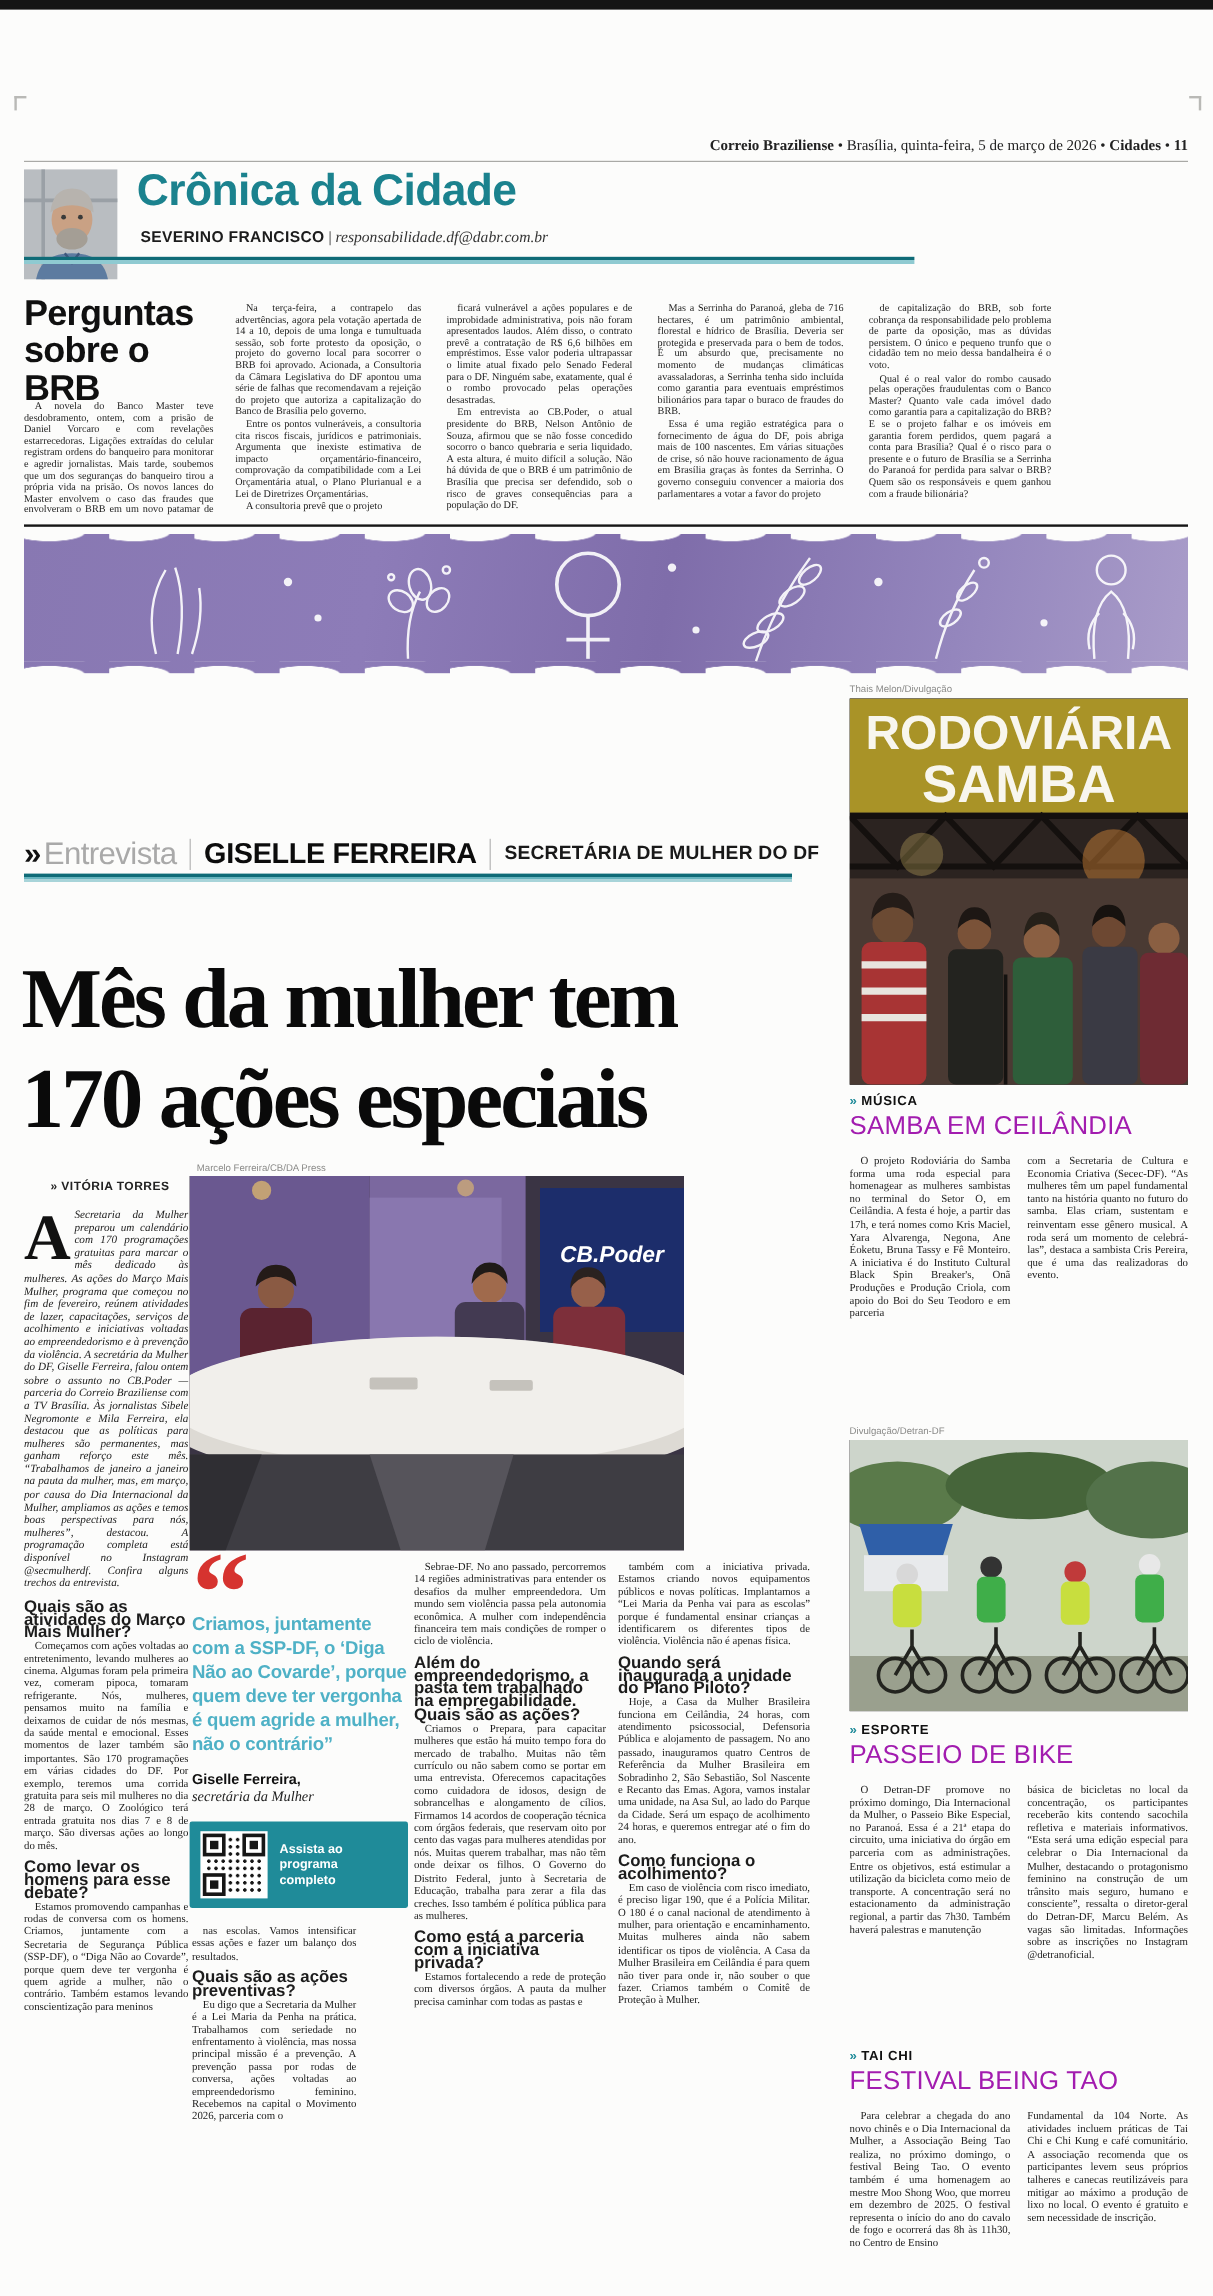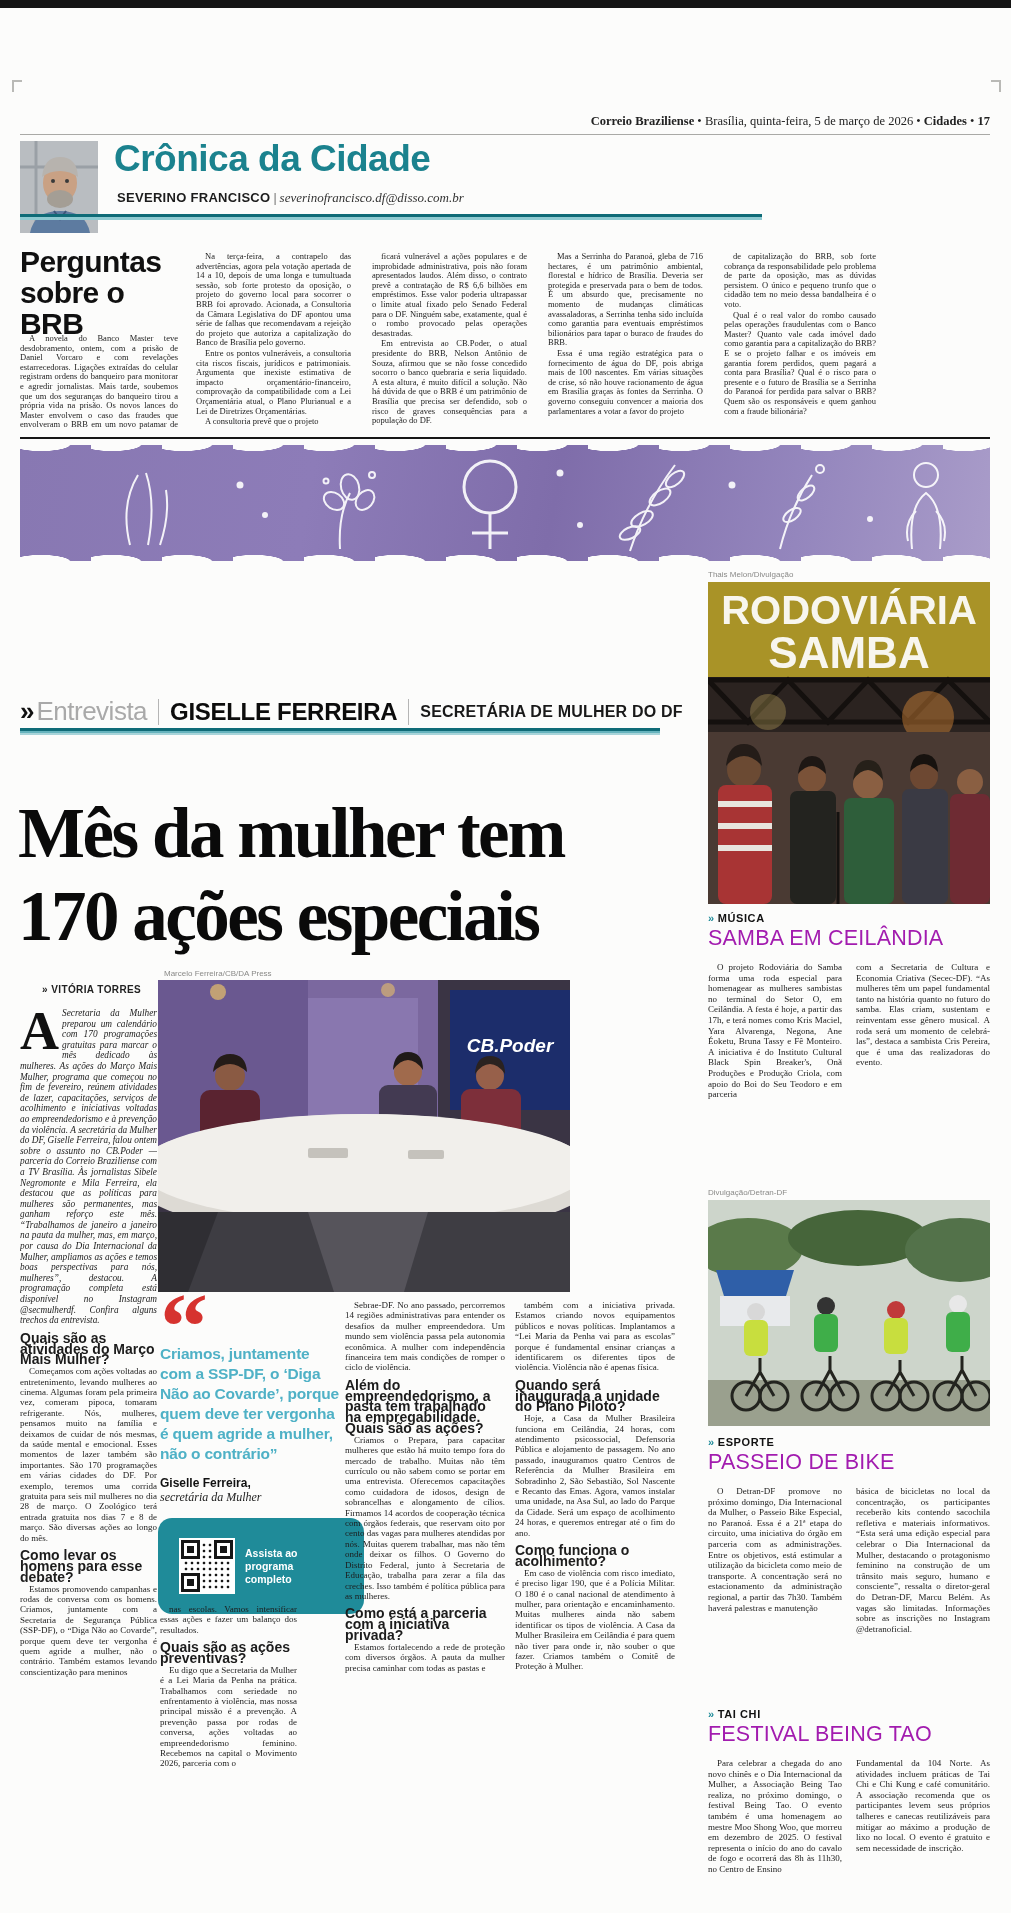--- a/index.html
+++ b/index.html
@@ -90,22 +90,22 @@
   .pq { left:160px; top:1292px; width:180px; }
   .pq-marks { font-family:"Liberation Serif",serif; font-weight:bold; color:#d6332f;
     font-size:96px; line-height:70px; height:52px; overflow:hidden; letter-spacing:-6px; }
   .pq-text { font-family:"Liberation Sans",sans-serif; font-weight:bold; font-size:15.5px;
     line-height:20px; color:#4fb1c6; letter-spacing:-0.2px; }
   .pq-name { margin-top:12px; font-family:"Liberation Sans",sans-serif; font-weight:bold;
     font-size:12px; color:#111; }
   .pq-role { font-style:italic; font-size:12px; color:#222; }
 
   
-  .qrpanel { left:158px; top:1518px; width:182px; height:72px; background:#1f8b99; border-radius:14px;
-    display:flex; align-items:center; padding:12px; }
+  .qrpanel { left:158px; top:1518px; width:182px; height:72px; background:#1f8b99; border-radius:2px;
+    display:flex; align-items:center; padding:0; }
   .qr { width:56px; height:56px; background:#fff; margin-left:9px; position:relative; flex:0 0 auto; }
   .qr .dots { position:absolute; inset:4px;
     background-image:radial-gradient(#161616 34%, rgba(0,0,0,0) 38%);
     background-size:6px 6px; }
   .qr .qf { position:absolute; width:13px; height:13px; border:3px solid #161616; background:#fff; }
   .qr .qf::after { content:""; position:absolute; left:3px; top:3px; width:7px; height:7px; background:#161616; }
   .qf.tl { left:2px; top:2px; } .qf.tr { right:2px; top:2px; } .qf.bl { left:2px; bottom:2px; }
   .qrlabel { color:#fff; font-family:"Liberation Sans",sans-serif; font-weight:bold; font-size:10.5px;
     line-height:13px; margin-left:10px; width:92px; }
 
@@ -129,21 +129,21 @@
   <div class="abs cropmark" style="left:12px; top:80px;"></div>
   <div class="abs cropmark" style="left:991px; top:80px; transform:scaleX(-1);"></div>
 
   <div class="abs pagehead">
     <span class="mast">Correio Braziliense</span>
     <span>•</span>
     <span>Brasília, quinta-feira, 5 de março de 2026</span>
     <span>•</span>
     <b>Cidades</b>
     <span>•</span>
-    <b>17</b>
+    <b>11</b>
   </div>
   <div class="abs pagehead-rule"></div>
 
   <div class="abs headshot">
     <svg width="78" height="92" viewBox="0 0 78 92">
       <rect width="78" height="92" fill="#b9bdc1"></rect>
       <rect x="0" y="0" width="78" height="92" fill="none"></rect>
       <line x1="16" y1="0" x2="16" y2="92" stroke="#9aa0a6" stroke-width="3"></line>
       <line x1="0" y1="26" x2="78" y2="26" stroke="#9aa0a6" stroke-width="3"></line>
       <ellipse cx="40" cy="42" rx="17" ry="20" fill="#c9a184"></ellipse>
@@ -152,21 +152,21 @@
       <circle cx="33" cy="40" r="2" fill="#3a3a3a"></circle>
       <circle cx="47" cy="40" r="2" fill="#3a3a3a"></circle>
       <path d="M10 92 Q14 70 40 70 Q66 70 70 92 Z" fill="#5d7ba0"></path>
       <path d="M34 70 L40 78 L46 70" fill="none" stroke="#3e567a" stroke-width="2"></path>
     </svg>
   </div>
   <div class="abs cron-title">Crônica da Cidade</div>
   <div class="abs cron-byline">
     <span class="nm">SEVERINO FRANCISCO</span>
     <span>|</span>
-    <span class="em">severinofrancisco.df@disso.com.br</span>
+    <span class="em">responsabilidade.df@dabr.com.br</span>
   </div>
   <div class="abs cron-rule"></div>
 
   <div class="abs a1-head">Perguntas sobre o BRB</div>
   <div class="abs colbody c1">
       <p>A novela do Banco Master teve desdobramento, ontem, com a prisão de Daniel Vorcaro e com revelações estarrecedoras. Ligações extraídas do celular registram ordens do banqueiro para monitorar e agredir jornalistas. Mais tarde, soubemos que um dos seguranças do banqueiro tirou a própria vida na prisão. Os novos lances do Master envolvem o caso das fraudes que envolveram o BRB em um novo patamar de gravidade.</p>
     </div>
   <div class="abs colbody c2">
       <p>Na terça-feira, a contrapelo das advertências, agora pela votação apertada de 14 a 10, depois de uma longa e tumultuada sessão, sob forte protesto da oposição, o projeto do governo local para socorrer o BRB foi aprovado. Acionada, a Consultoria da Câmara Legislativa do DF apontou uma série de falhas que recomendavam a rejeição do projeto que autoriza a capitalização do Banco de Brasília pelo governo.</p>
       <p>Entre os pontos vulneráveis, a consultoria cita riscos fiscais, jurídicos e patrimoniais. Argumenta que inexiste estimativa de impacto orçamentário-financeiro, comprovação da compatibilidade com a Lei Orçamentária atual, o Plano Plurianual e a Lei de Diretrizes Orçamentárias.</p>

